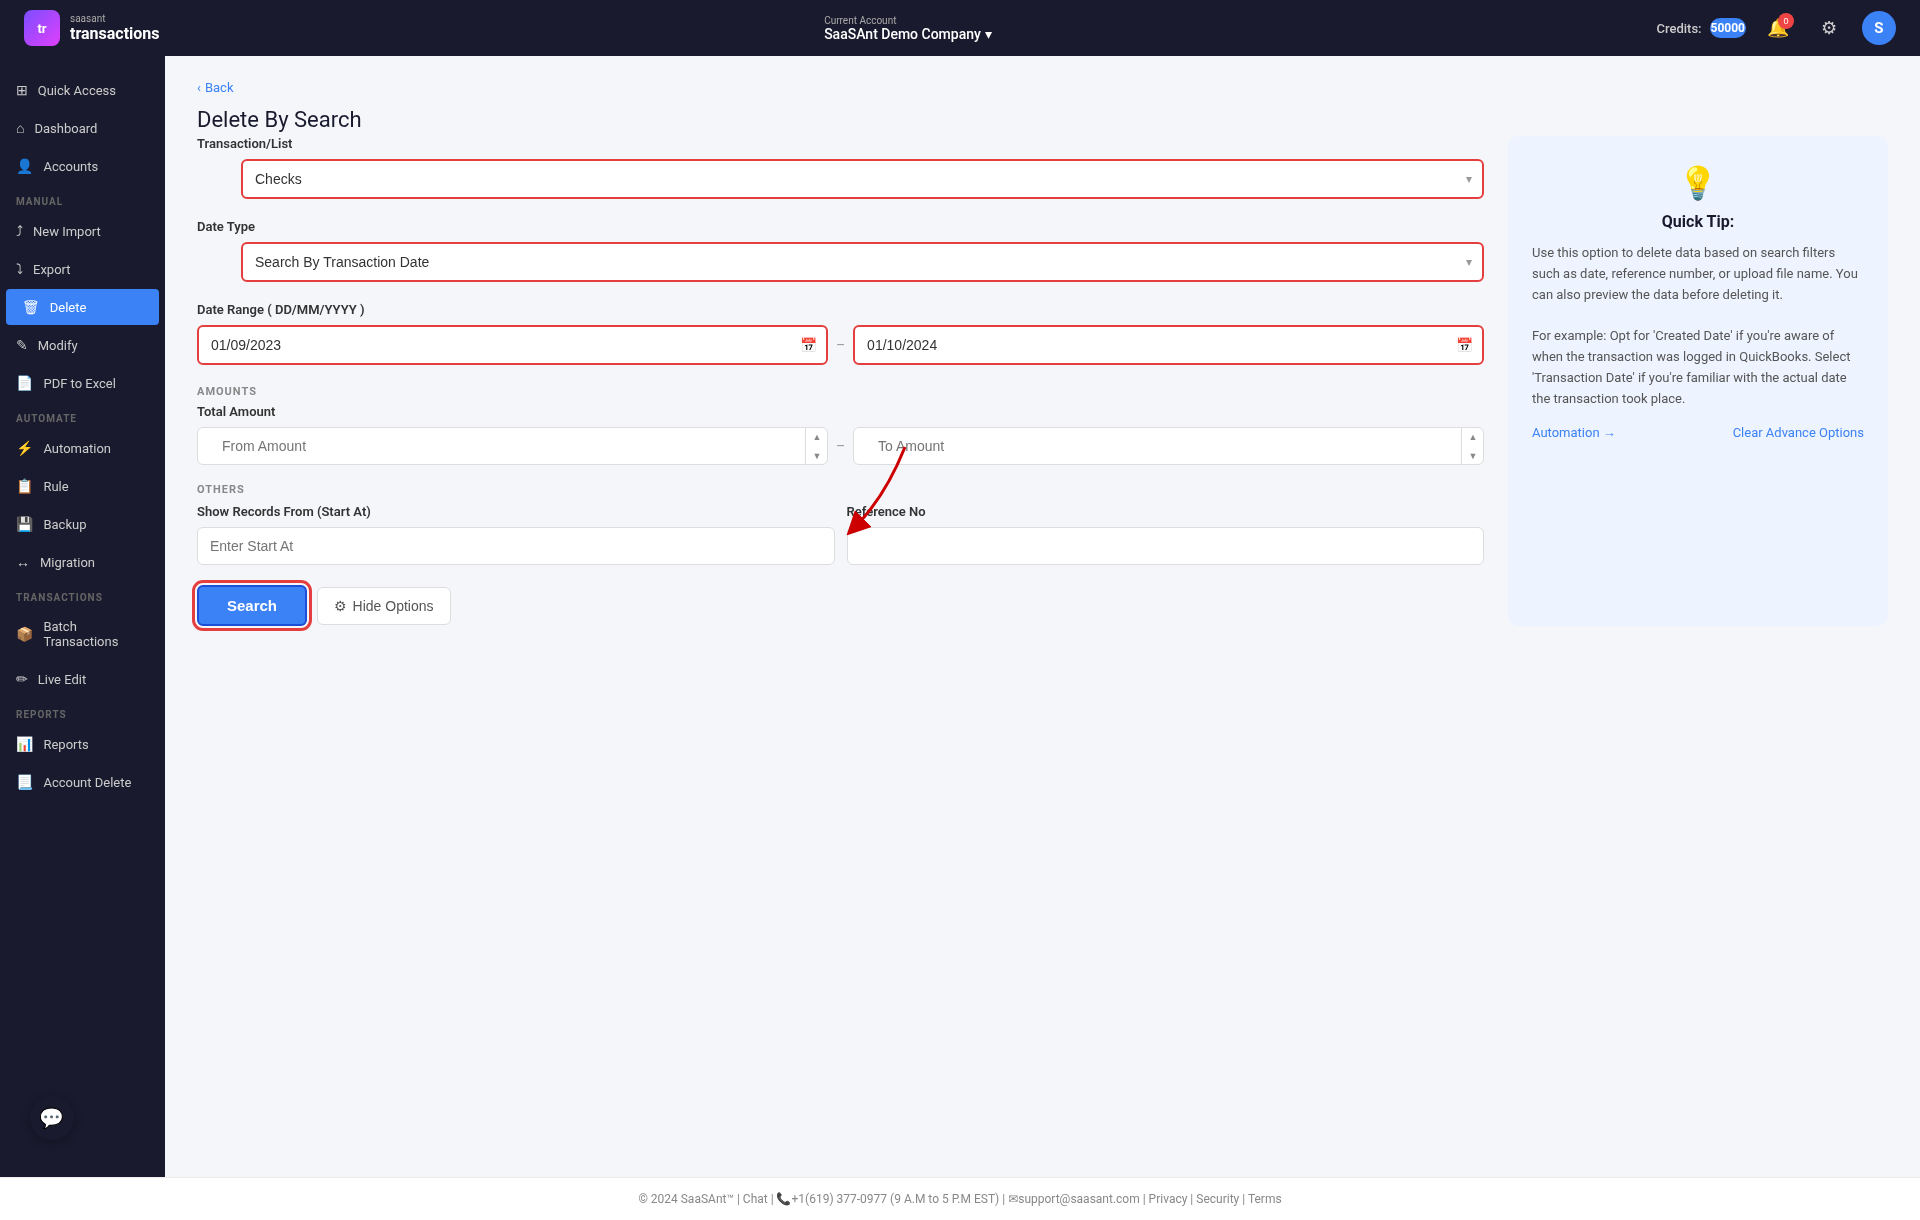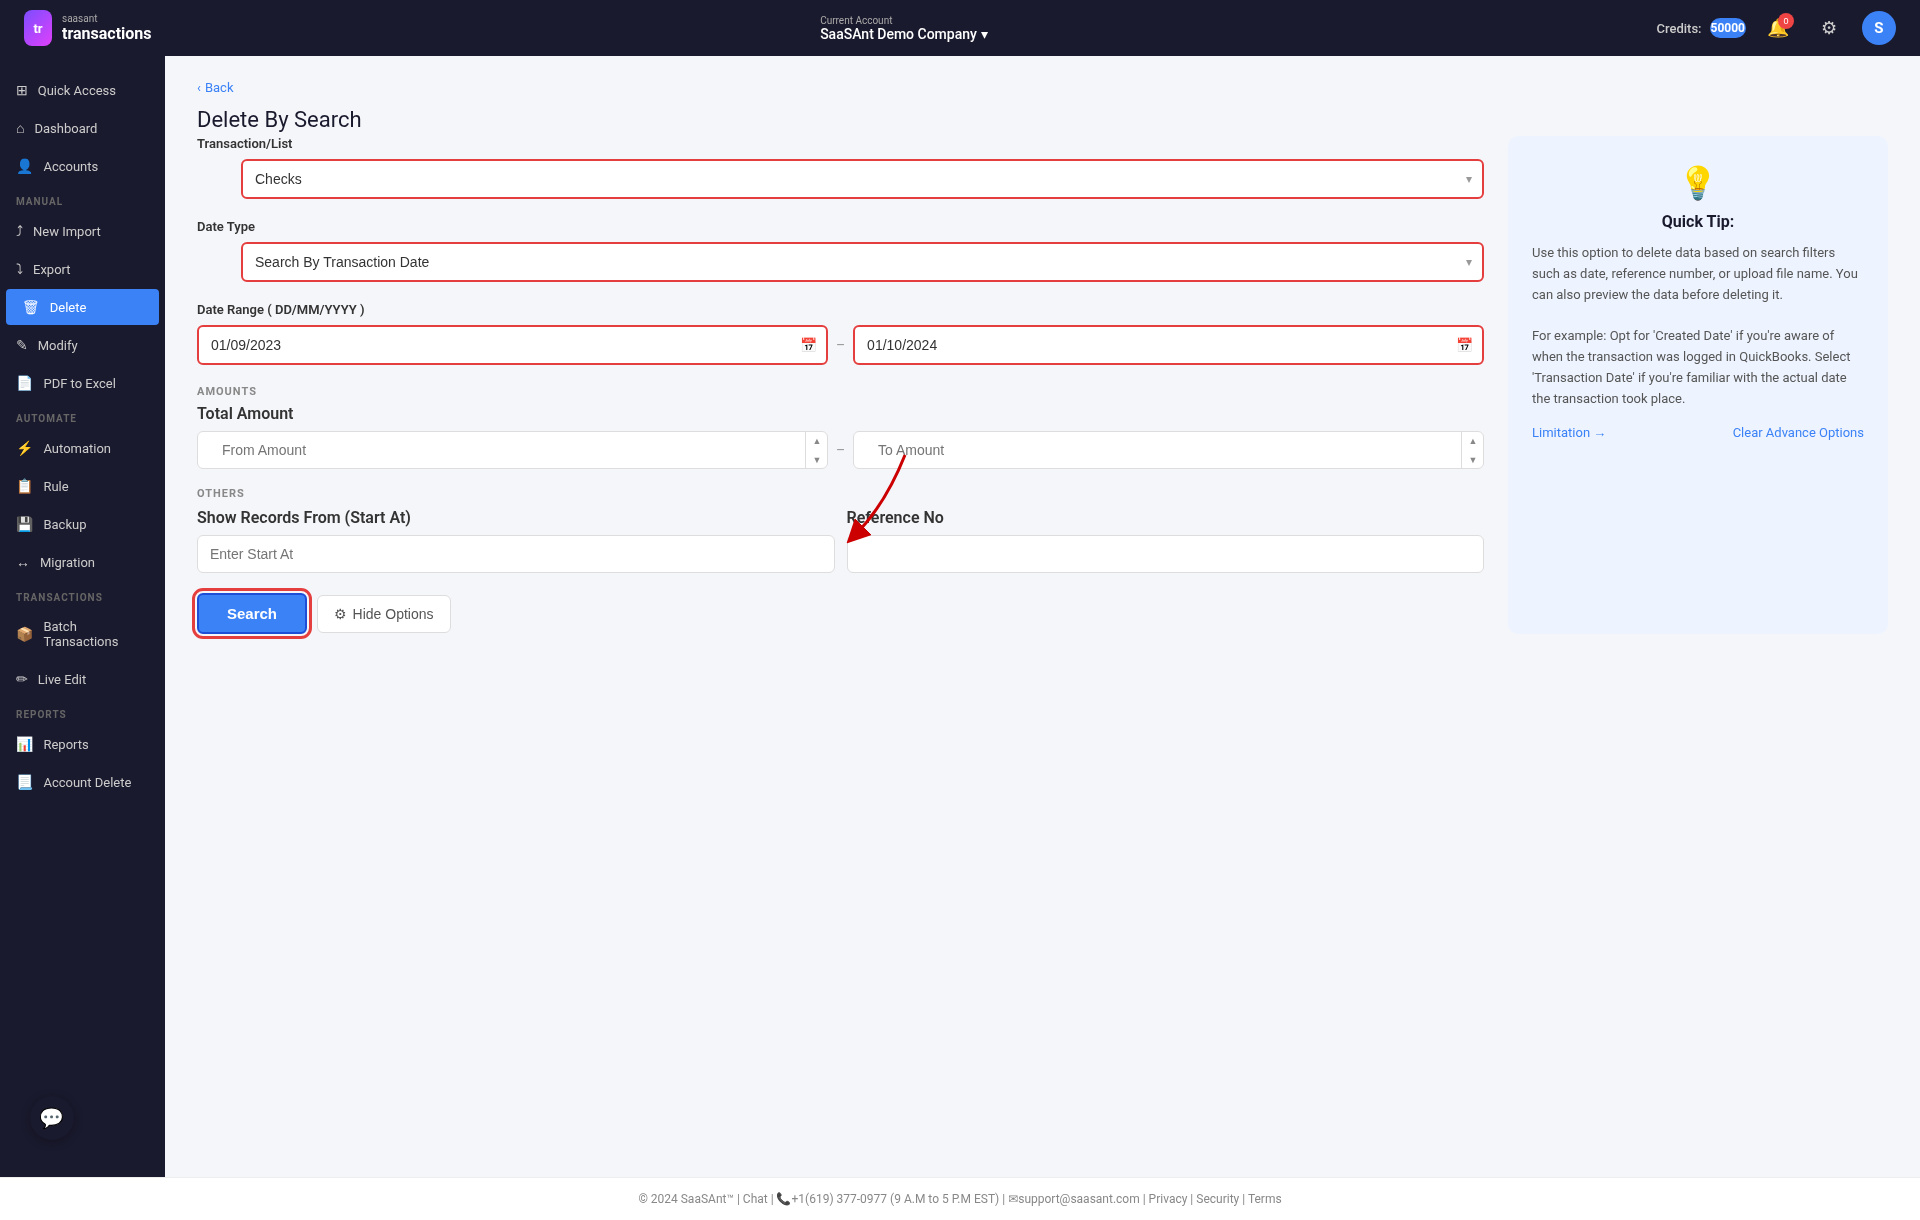--- a/index.html
+++ b/index.html
@@ -5,21 +5,21 @@
     * { box-sizing: border-box; margin: 0; padding: 0; }
     body { font-family: -apple-system, BlinkMacSystemFont, 'Segoe UI', Roboto, sans-serif; background: #f5f6fa; display: flex; flex-direction: column; min-height: 100vh; }
 
     
     .header {
       display: flex; align-items: center; justify-content: space-between;
       background: #1a1a2e; padding: 0 24px; height: 56px; flex-shrink: 0;
     }
     .logo-area { display: flex; align-items: center; gap: 10px; }
     .logo-icon {
-      width: 28px; height: 36px; background: linear-gradient(135deg, #7c4dff, #e040fb);
+      width: 36px; height: 36px; background: linear-gradient(135deg, #7c4dff, #e040fb);
       border-radius: 8px; display: flex; align-items: center; justify-content: center;
       font-size: 13px; font-weight: bold; color: white;
     }
     .header-right { display: flex; align-items: center; gap: 16px; }
     .current-account { display: flex; flex-direction: column; }
     .current-account-label { color: #aaa; font-size: 10px; }
     .current-account-name { color: white; font-size: 14px; font-weight: 500; display: flex; align-items: center; gap: 4px; cursor: pointer; }
     .credits-badge { display: flex; align-items: center; gap: 8px; }
     .credits-label { color: #ccc; font-size: 13px; font-weight: 500; }
     .credits-value { background: #3b82f6; color: white; font-size: 12px; font-weight: 700; padding: 3px 1px; border-radius: 12px; }
@@ -93,21 +93,21 @@
       width: 100%; padding: 10px 36px 10px 12px; border: 2px solid #e53e3e;
       border-radius: 6px; font-size: 14px; color: #333; background: white; outline: none;
     }
     .date-icon {
       position: absolute; right: 10px; top: 50%; transform: translateY(-50%);
       color: #999; font-size: 14px; pointer-events: none;
     }
     .date-separator { color: #999; font-size: 14px; }
 
     .section-heading { font-size: 11px; font-weight: 700; color: #888; letter-spacing: 1px; text-transform: uppercase; margin-bottom: 6px; }
-    .subsection-label { font-size: 16px; font-weight: 600; color: #333; margin-bottom: 8px; }
+    .subsection-label { font-size: 13px; font-weight: 600; color: #333; margin-bottom: 8px; }
 
     .amount-row { display: flex; align-items: center; gap: 8px; }
     .amount-input-wrapper { position: relative; flex: 1; }
     .amount-input-wrapper input {
       width: 100%; padding: 10px 28px 10px 24px; border: 1px solid #ddd;
       border-radius: 6px; font-size: 14px; color: #999; background: white; outline: none;
     }
     .amount-stepper {
       position: absolute; right: 0; top: 0; height: 100%;
       display: flex; flex-direction: column; border-left: 1px solid #ddd;
@@ -378,21 +378,21 @@
       </div>
 
       <div class="tip-panel">
         <div class="tip-icon">💡</div>
         <div class="tip-title">Quick Tip:</div>
         <div class="tip-text">
           Use this option to delete data based on search filters such as date, reference number, or upload file name. You can also preview the data before deleting it.<br><br>
           For example: Opt for 'Created Date' if you're aware of when the transaction was logged in QuickBooks. Select 'Transaction Date' if you're familiar with the actual date the transaction took place.
         </div>
         <div class="tip-links">
-          <a class="tip-link">Limitation →</a>
+          <a class="tip-link">Automation →</a>
           <a class="tip-link">Clear Advance Options</a>
         </div>
       </div>
     </div>
   </main>
 </div>
 
 <footer class="footer">
   <span>© 2024 SaaSAnt™ | Chat | 📞+1(619) 377-0977 (9 A.M to 5 P.M EST) | ✉support@saasant.com | Privacy | Security | Terms</span>
 </footer>

